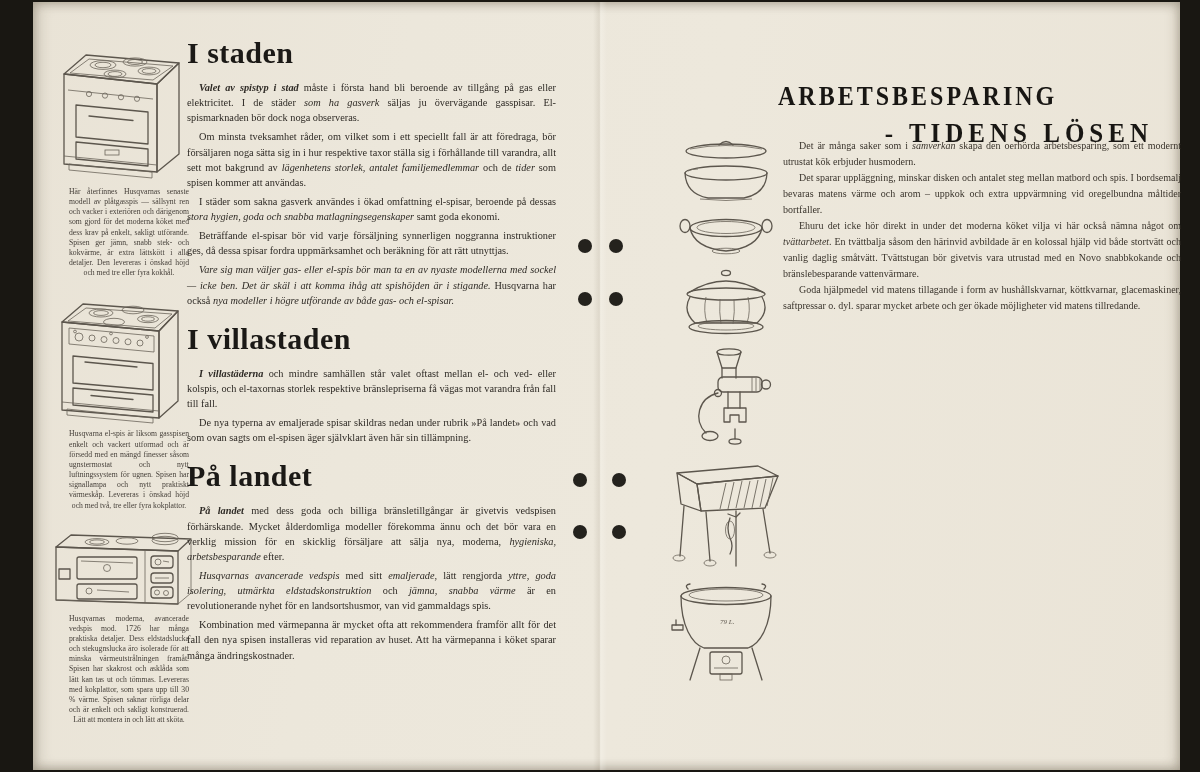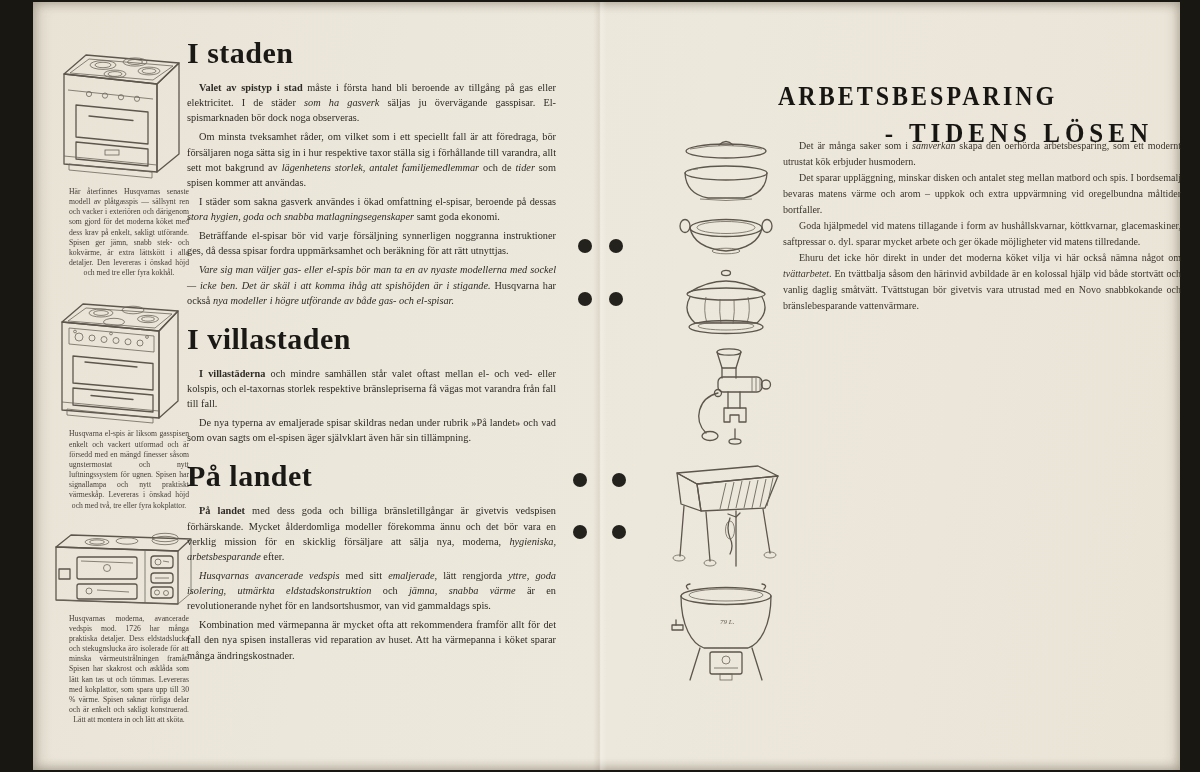--- a/index.html
+++ b/index.html
@@ -30,21 +30,21 @@
   .left-main{position:absolute;left:154px;top:34px;width:369px;color:#2e2a25;}
   .left-main h2{
     font-size:30px;font-weight:bold;color:#1b1916;margin:14px 0 10px 0;
     letter-spacing:.5px;font-family:"Liberation Serif",serif;
   }
   .left-main .section:first-child h2{margin-top:0;}
   .left-main p{
     font-size:10.3px;line-height:1.47;margin:0 0 4px 0;text-indent:12px;
     text-align:justify;
   }
-  .b{font-weight:bold;}
+  .b{font-weight:bold;font-style:italic;}
   .i{font-style:italic;}
 
   
   .right-head{position:absolute;left:745px;top:35px;width:375px;color:#181613;margin-top:44px;}
   .right-head .l1{
     font-size:24px;font-weight:bold;letter-spacing:3px;
     transform:scaleY(1.12);transform-origin:left top;white-space:nowrap;
   }
   .right-head .l2{
     font-size:25px;font-weight:bold;letter-spacing:5px;text-align:right;
@@ -267,17 +267,17 @@
       <line class="thin" x1="44" y1="86" x2="68" y2="86"></line>
       <rect class="thin" x="50" y="92" width="12" height="6"></rect>
       <line class="ln" x1="30" y1="66" x2="20" y2="98"></line>
       <line class="ln" x1="82" y1="66" x2="92" y2="98"></line>
     </svg>
   </div>
 
   <div class="right-text">
       <p><span>Det är många saker som i </span><span class="i">samverkan</span><span> skapa den oerhörda arbetsbesparing, som ett modernt utrustat kök erbjuder husmodern.</span></p>
       <p><span>Det sparar uppläggning, minskar disken och antalet steg mellan matbord och spis. I bordsemalj bevaras matens värme och arom – uppkok och extra uppvärmning vid oregelbundna måltider bortfaller.</span></p>
+      <p><span>Ehuru det icke hör direkt in under det moderna köket vilja vi här också nämna något om </span><span class="i">tvättarbetet</span><span>. En tvättbalja såsom den härinvid avbildade är en kolossal hjälp vid både stortvätt och vanlig daglig småtvätt. Tvättstugan bör givetvis vara utrustad med en Novo snabbkokande och bränslebesparande vattenvärmare.</span></p>
       <p><span>Goda hjälpmedel vid matens tillagande i form av hushållskvarnar, köttkvarnar, glacemaskiner, saftpressar o. dyl. sparar mycket arbete och ger ökade möjligheter vid matens tillredande.</span></p>
-      <p><span>Ehuru det icke hör direkt in under det moderna köket vilja vi här också nämna något om </span><span class="i">tvättarbetet</span><span>. En tvättbalja såsom den härinvid avbildade är en kolossal hjälp vid både stortvätt och vanlig daglig småtvätt. Tvättstugan bör givetvis vara utrustad med en Novo snabbkokande och bränslebesparande vattenvärmare.</span></p>
     </div>
 
 </div>
 
 </body></html>

